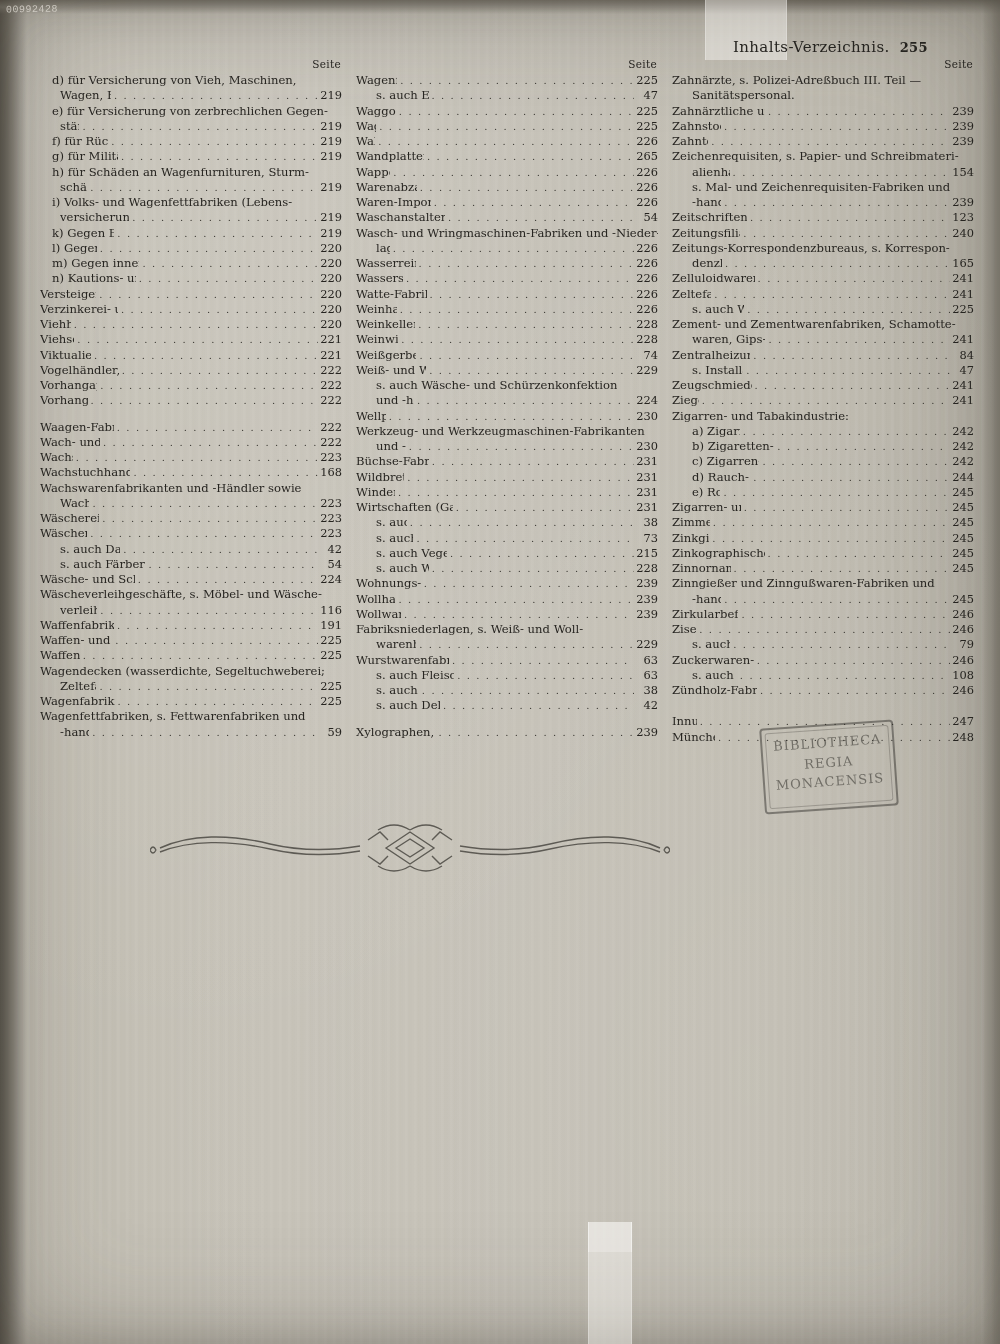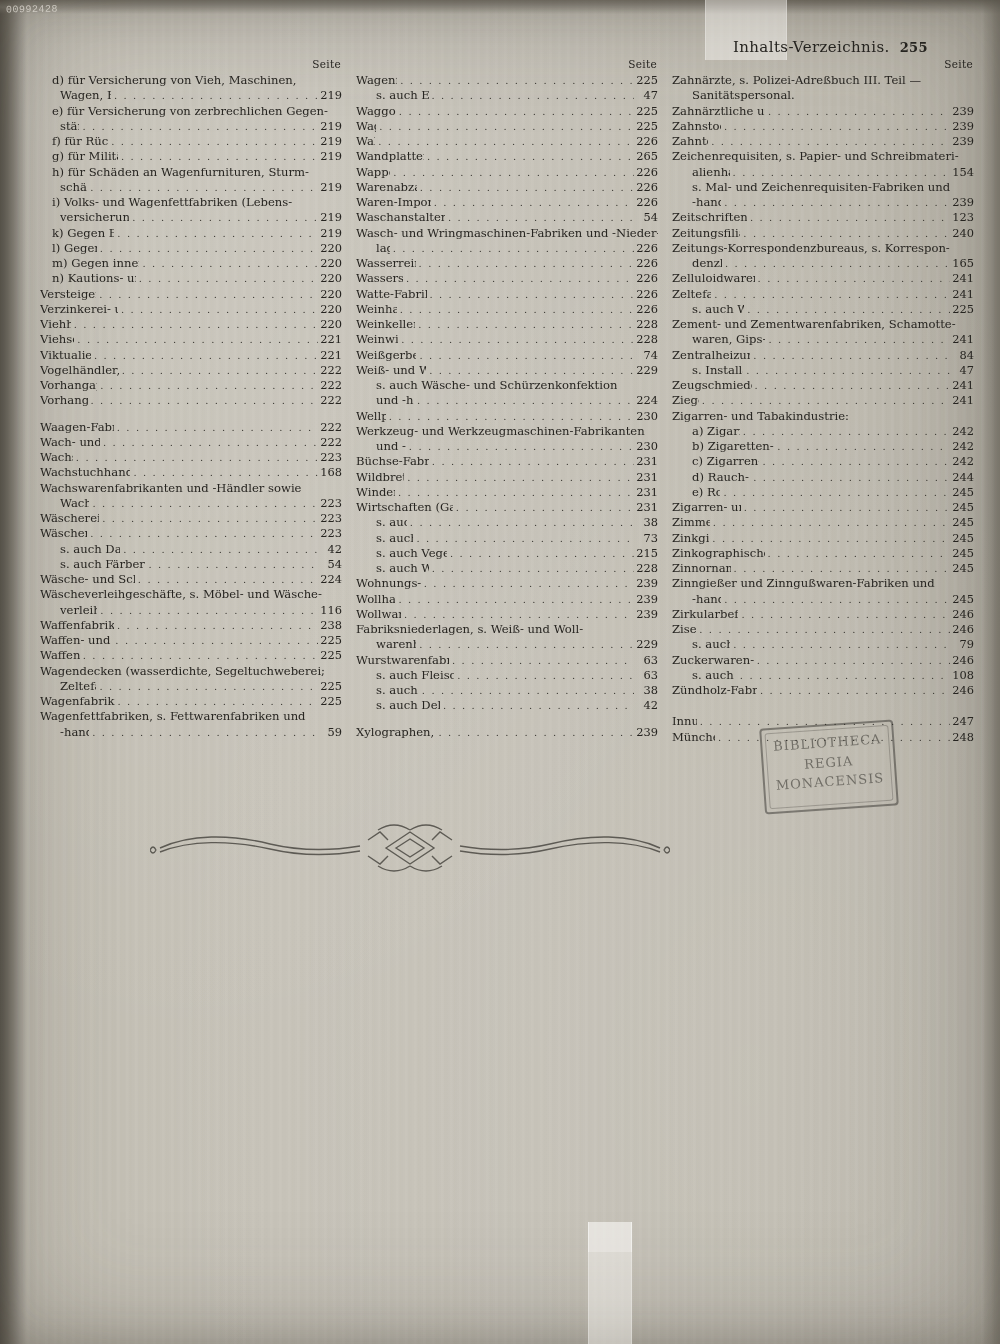--- a/index.html
+++ b/index.html
@@ -351,21 +351,21 @@
           <span class="txt">Wäscheverleihgeschäfte, s. Möbel- und Wäsche-</span>
         </div>
         <div class="entry cont2">
           <span class="txt">verleihgeschäfte</span>
           <span class="dots">. . . . . . . . . . . . . . . . . . . . . . . . . . . . . . . . . . . . . . . . . . . . . . . . . . . . . . . . . . . . </span>
           <span class="pg">116</span>
         </div>
         <div class="entry ">
           <span class="txt">Waffenfabrikanten, s. Schwertfeger</span>
           <span class="dots">. . . . . . . . . . . . . . . . . . . . . . . . . . . . . . . . . . . . . . . . . . . . . . . . . . . . . . . . . . . . </span>
-          <span class="pg">238</span>
+          <span class="pg">191</span>
         </div>
         <div class="entry ">
           <span class="txt">Waffen- und Munitionshandlungen</span>
           <span class="dots">. . . . . . . . . . . . . . . . . . . . . . . . . . . . . . . . . . . . . . . . . . . . . . . . . . . . . . . . . . . . </span>
           <span class="pg">225</span>
         </div>
         <div class="entry ">
           <span class="txt">Waffenschmiede</span>
           <span class="dots">. . . . . . . . . . . . . . . . . . . . . . . . . . . . . . . . . . . . . . . . . . . . . . . . . . . . . . . . . . . . </span>
           <span class="pg">225</span>

